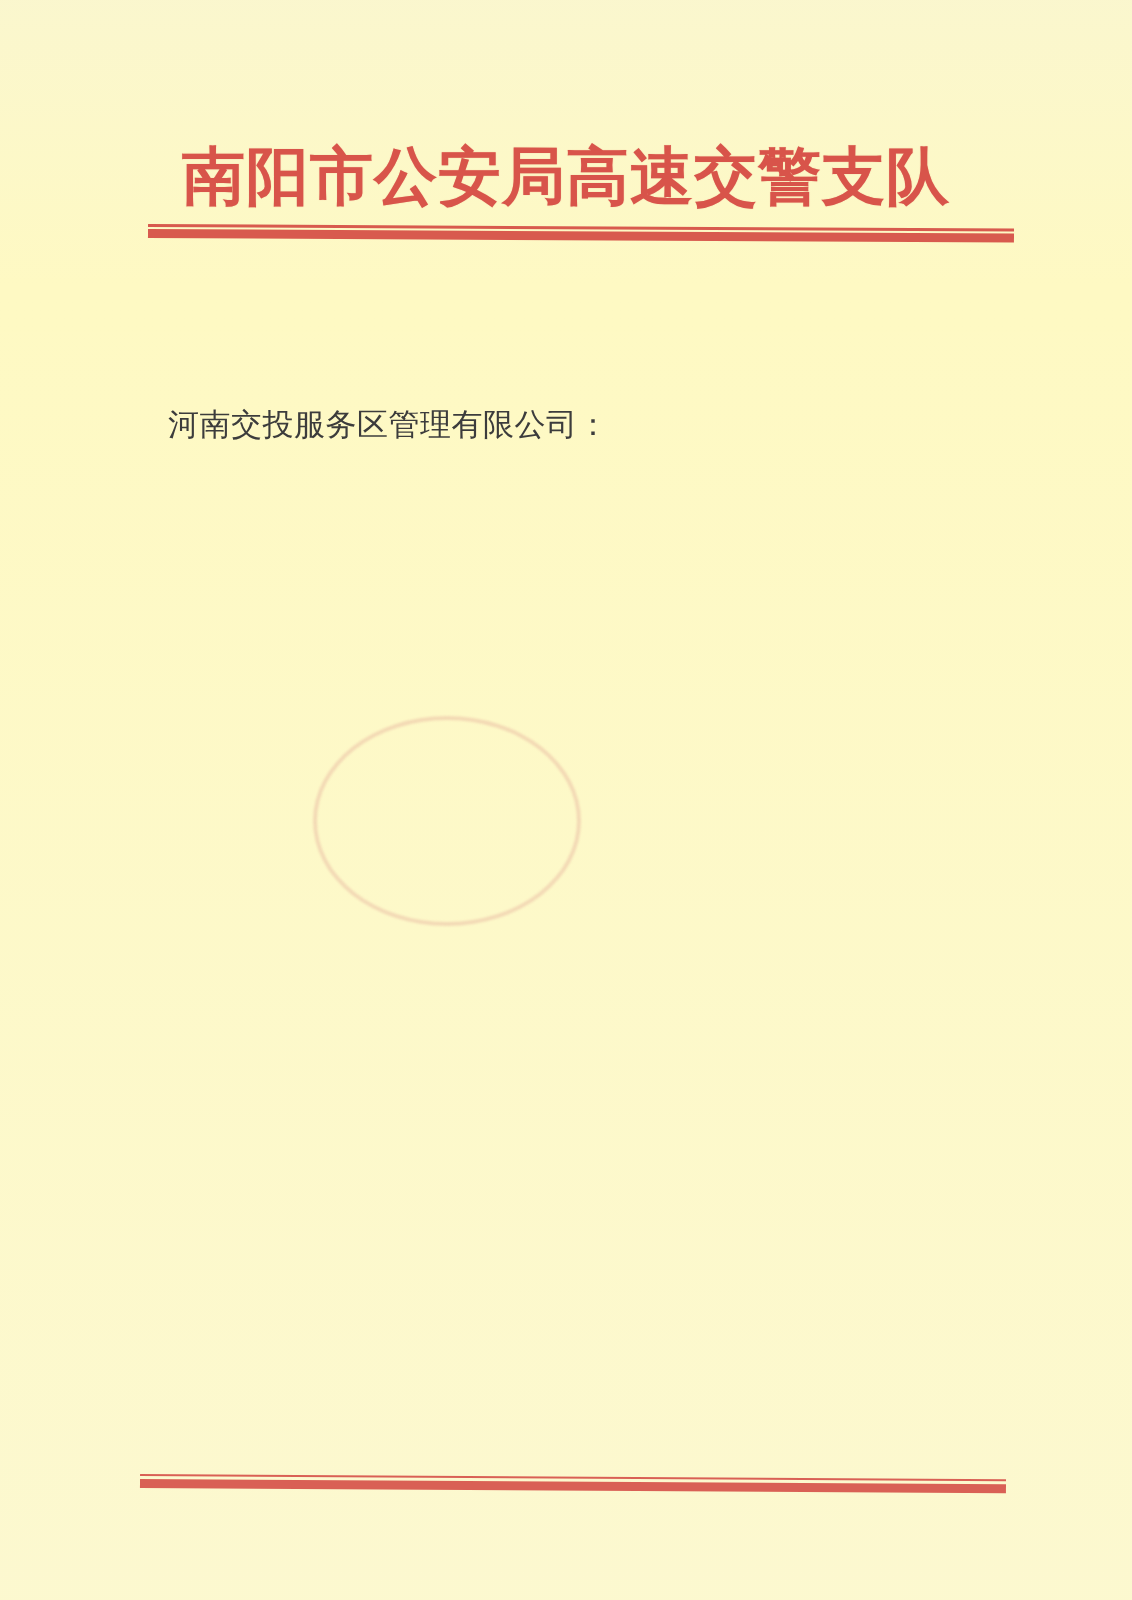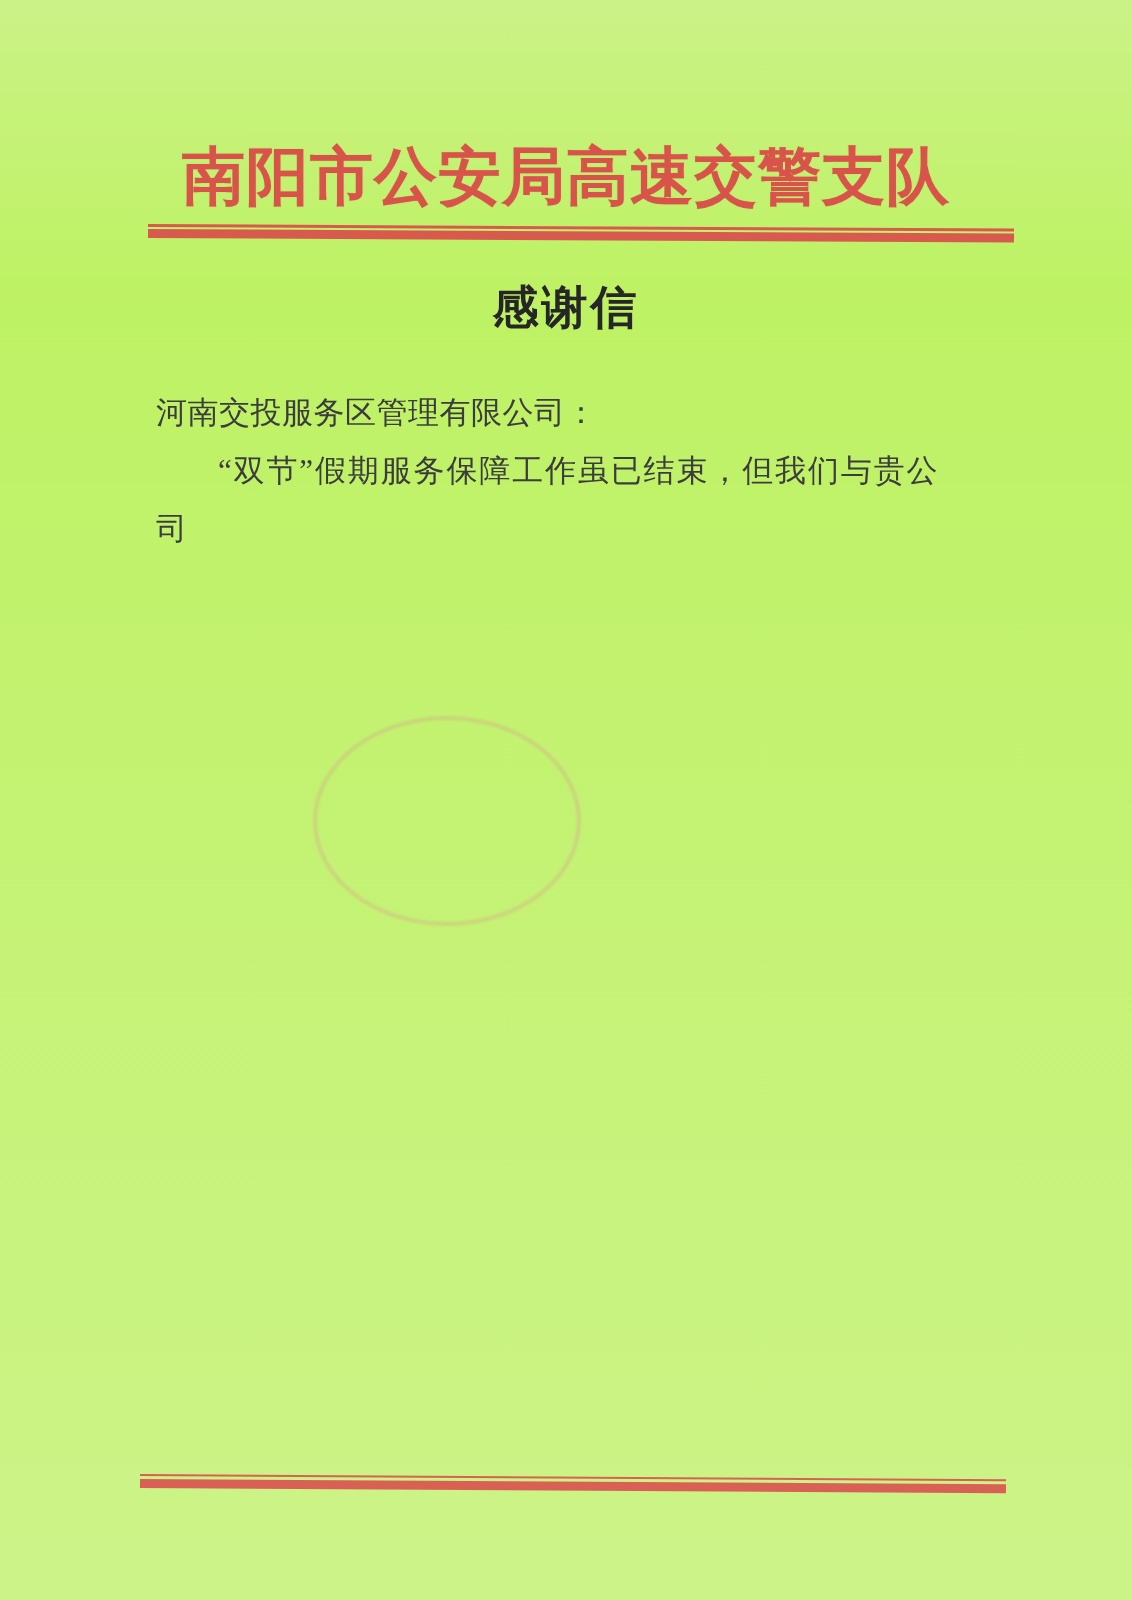--- a/index.html
+++ b/index.html
@@ -5,21 +5,21 @@
 <style>
   html, body {
     margin: 0;
     padding: 0;
     background: #ffffff;
   }
   .page {
     position: relative;
     width: 1132px;
     height: 1600px;
-    background: #bef264;
+    background: #fef9c3;
     overflow: hidden;
     font-family: "Liberation Serif", "DejaVu Serif", serif;
   }
   
   .page::before {
     content: "";
     position: absolute;
     inset: 0;
     background: linear-gradient(180deg, rgba(240,240,238,0.25), rgba(255,255,255,0) 18%, rgba(246,246,244,0.25));
     pointer-events: none;
@@ -82,21 +82,21 @@
     top: 384px;
     left: 156px;
     width: 782px;
     font-size: 31px;
     line-height: 58px;
     color: #3c3c3c;
     text-align: justify;
     text-justify: inter-ideograph;
     letter-spacing: 0.5px;
   }
-  .letter-body p { margin: 0; padding: 0; }
+  .letter-body p { margin: 12px; padding: 0; }
   .para { text-indent: 2em; }
 
   .footer-rule {
     position: absolute;
     top: 1474px;
     left: 140px;
     width: 866px;
     transform: rotate(0.35deg);
     transform-origin: left center;
   }
@@ -110,27 +110,25 @@
 <div class="page">
 
   <div class="letterhead-title">南阳市公安局高速交警支队</div>
 
   <div class="letterhead-rule">
     <div class="rule-thin"></div>
     <div class="rule-gap"></div>
     <div class="rule-thick"></div>
   </div>
 
-  <div class="doc-title">感谢信</div>
 
   <div class="seal-bleed"></div>
 
   <div class="letter-body">
     <p class="salutation">河南交投服务区管理有限公司：</p>
-    <p class="para">“双节”假期服务保障工作虽已结束，但我们与贵公司</p>
   </div>
 
   <div class="footer-rule">
     <div class="rule-thin"></div>
     <div class="rule-gap"></div>
     <div class="rule-thick"></div>
   </div>
 
 </div>
 

